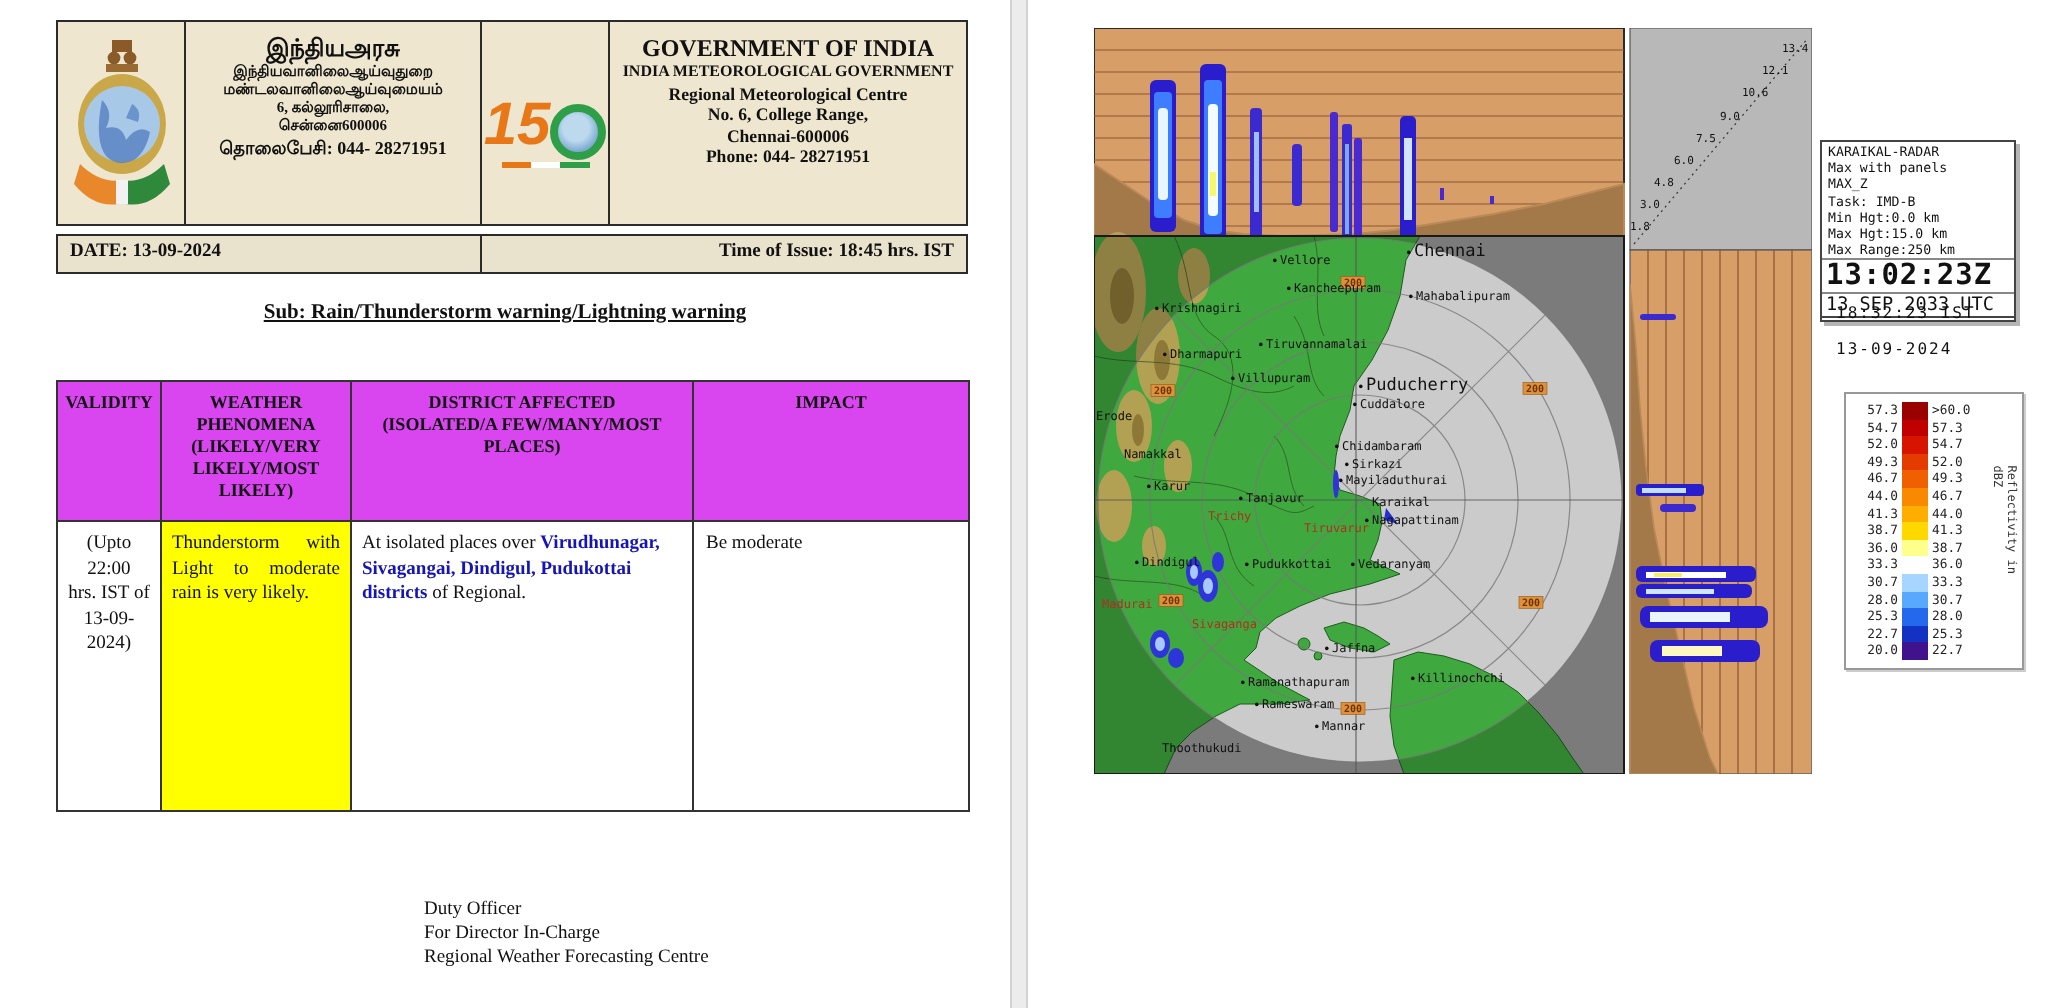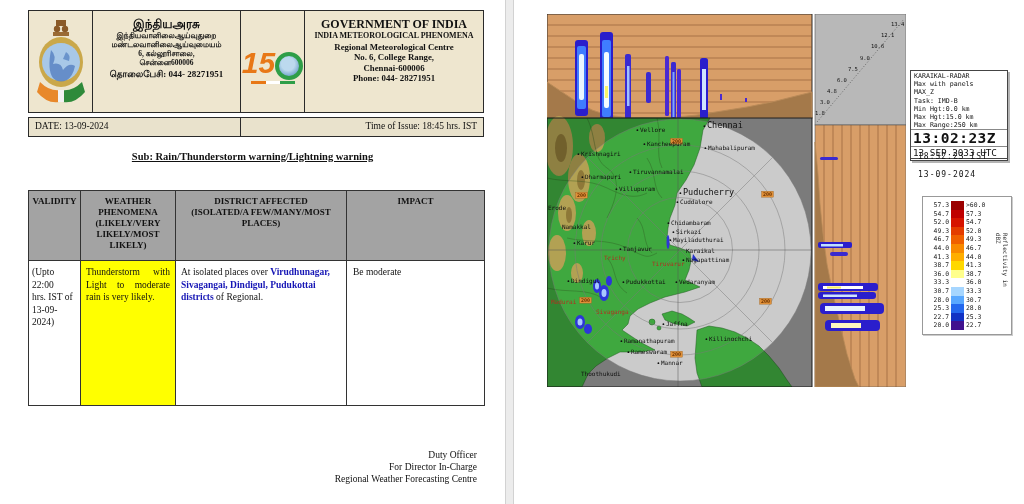--- a/index.html
+++ b/index.html
@@ -30,39 +30,39 @@
   
   .logo150{display:flex;align-items:flex-end;height:40px;}
   .l150-1{color:#e87817;font:italic bold 30px "Liberation Sans",sans-serif;margin-right:1px;}
   .l150-0{width:20px;height:20px;border:4px solid #2e9e48;border-radius:50%;
           background:radial-gradient(circle at 45% 40%, #bcd9ee 0 40%, #7fadd2 70%, #5c8fbc);
           margin-left:-1px;}
   .l150-band{width:44px;height:3px;margin-top:1px;
           background:linear-gradient(90deg,#e87817 0 33%,#ffffff 33% 66%,#2e9e48 66%);}
 
   .date-bar{position:absolute;left:28px;top:117px;width:456px;height:20px;background:#e9e2cc;
-            border:1px solid #2a2a2a;box-sizing:border-box;display:flex;font-weight:normal;font-size:9.5px;}
+            border:1px solid #2a2a2a;box-sizing:border-box;display:flex;font-weight:bold;font-size:9.5px;}
   .date-left{width:212px;border-right:1px solid #2a2a2a;box-sizing:border-box;padding:3px 6px;}
   .date-right{flex:1;text-align:right;padding:3px 6px;}
 
   .subject{position:absolute;left:0;top:151px;width:505px;text-align:center;font-weight:bold;
            font-size:10.5px;text-decoration:underline;}
 
   table.warn{position:absolute;left:28px;top:190px;width:456px;border-collapse:collapse;
              table-layout:fixed;font-size:9.5px;}
   table.warn td{border:1px solid #333;vertical-align:top;box-sizing:border-box;}
-  td.th{background:#a3a3a3;font-weight:bold;font-size:9px;text-align:center;
+  td.th{background:#d946ef;font-weight:bold;font-size:9px;text-align:center;
         white-space:pre-line;padding:5px 2px;height:70px;line-height:11px;}
   td.bd{height:145px;padding:5px 5px;line-height:12.5px;background:#fff;}
-  td.validity{white-space:pre-line;padding:5px 3px;}
+  td.validity{white-space:pre-line;padding:5px 3px;text-align:center;}
   td.weather{background:#ffff00;text-align:justify;}
   .blue-b{color:#1515b5;font-weight:bold;}
   td.impact{padding:5px 6px;}
 
-  .signature{position:absolute;left:200px;top:449px;width:277px;text-align:right;
+  .signature{position:absolute;left:212px;top:449px;width:277px;
              font-size:9.5px;line-height:12px;}
 
   
   .radar-svg{position:absolute;left:33px;top:14px;}
   .info-box{position:absolute;left:396px;top:70px;width:98px;background:#fff;border:1px solid #444;
             box-shadow:2px 2px 0 0 #b5b5b5;font-family:"DejaVu Sans Mono",monospace;
             font-size:6.6px;line-height:8.2px;color:#111;box-sizing:border-box;padding:1px 0;}
   .info-line{padding:0 3px;white-space:nowrap;}
   .big-time{font-size:14.5px;font-weight:bold;line-height:16px;padding:0 2px;letter-spacing:.5px;
             border-top:1px solid #888;}
@@ -119,21 +119,21 @@
       <div class="hdr-cell c-150">
         <div class="logo150">
           <span class="l150-1">15</span>
           <span class="l150-0"></span>
         </div>
         <div class="l150-band"></div>
       </div>
       <div class="hdr-cell c-gov">
         <div class="gov-title">GOVERNMENT OF INDIA</div>
         <div id="gov-lines">
-            <div class="gov-line">INDIA METEOROLOGICAL PHENOMENA</div>
+            <div class="gov-line">INDIA METEOROLOGICAL GOVERNMENT</div>
             <div class="gov-line">Regional Meteorological Centre</div>
             <div class="gov-line">No. 6, College Range,</div>
             <div class="gov-line">Chennai-600006</div>
             <div class="gov-line">Phone: 044- 28271951</div>
           </div>
       </div>
     </div>
 
     <div class="date-bar">
       <div class="date-left">DATE:  13-09-2024</div>

